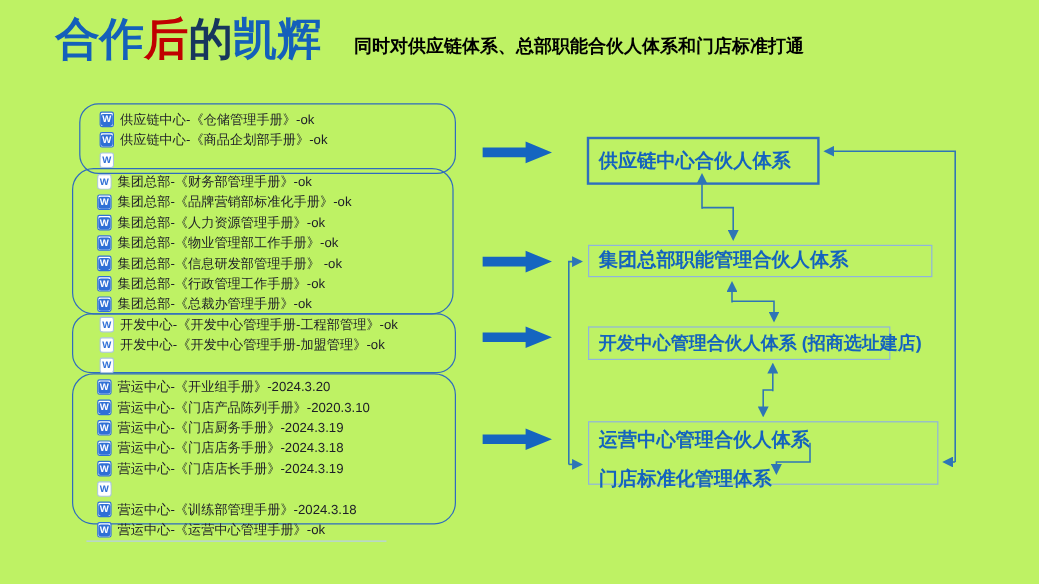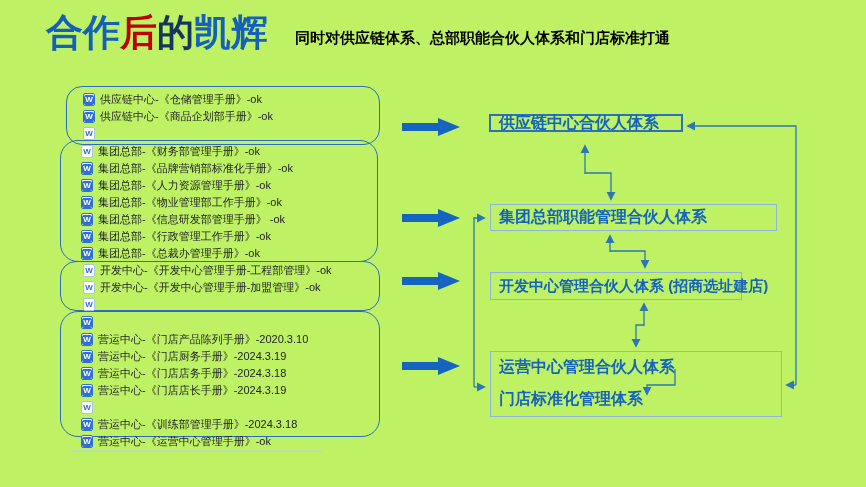--- a/index.html
+++ b/index.html
@@ -25,27 +25,27 @@
        display:inline-flex;align-items:center;justify-content:center;flex:0 0 auto;box-sizing:border-box;}
   .doc .w{font-size:8px;font-weight:bold;line-height:10px;display:block;width:10px;height:10px;text-align:center;border-radius:2px;}
   .doc[data-variant="solid"]{border-color:#2f6fd6;}
   .doc[data-variant="solid"] .w{background:#2f6fd6;color:#fff;}
   .doc[data-variant="light"] .w{background:#fff;color:#2f6fd6;}
   
   .bigarrow{position:absolute;width:58px;height:22px;}
   
   .fbox{position:absolute;box-sizing:border-box;display:flex;align-items:center;background:#fff0;}
   .fbox .lbl{color:#1463BE;font-weight:800;white-space:nowrap;padding-left:8px;}
-  .b1{left:489px;top:114px;width:194px;height:18px;border:2px solid #2e6fbe;}
+  .b1{left:489px;top:114px;width:194px;height:40px;border:2px solid #2e6fbe;}
   .b1 .lbl{font-size:16px;}
   .b2{left:490px;top:204px;width:287px;height:27px;border:1.5px solid #8fb4dd;}
   .b2 .lbl{font-size:16px;}
   .b3{left:490px;top:272px;width:252px;height:28px;border:1.5px solid #8fb4dd;}
   .b3 .lbl{font-size:15px;}
-  .b4{left:490px;top:351px;width:292px;height:66px;border:1.5px solid #8fb4dd;display:block;}
+  .b4{left:490px;top:351px;width:292px;height:53px;border:1.5px solid #8fb4dd;display:block;}
   .b4 .lbl{position:absolute;left:0;font-size:16px;}
   .b4 .l1{top:5px;}
   .b4 .l2{top:37px;}
   
   #connectors{position:absolute;left:0;top:0;width:866px;height:487px;pointer-events:none;}
 </style>
 </head>
 <body>
 
 <div id="slide">
@@ -136,20 +136,21 @@
           <span class="w">W</span>
         </span>
       </div>
   </div>
 
   <div class="group g4">
     <div class="row">
         <span class="doc" data-variant="solid">
           <span class="w">W</span>
         </span>
+        <span class="row-text">营运中心-《开业组手册》-2024.3.20</span>
       </div>
     <div class="row">
         <span class="doc" data-variant="solid">
           <span class="w">W</span>
         </span>
         <span class="row-text">营运中心-《门店产品陈列手册》-2020.3.10</span>
       </div>
     <div class="row">
         <span class="doc" data-variant="solid">
           <span class="w">W</span>

